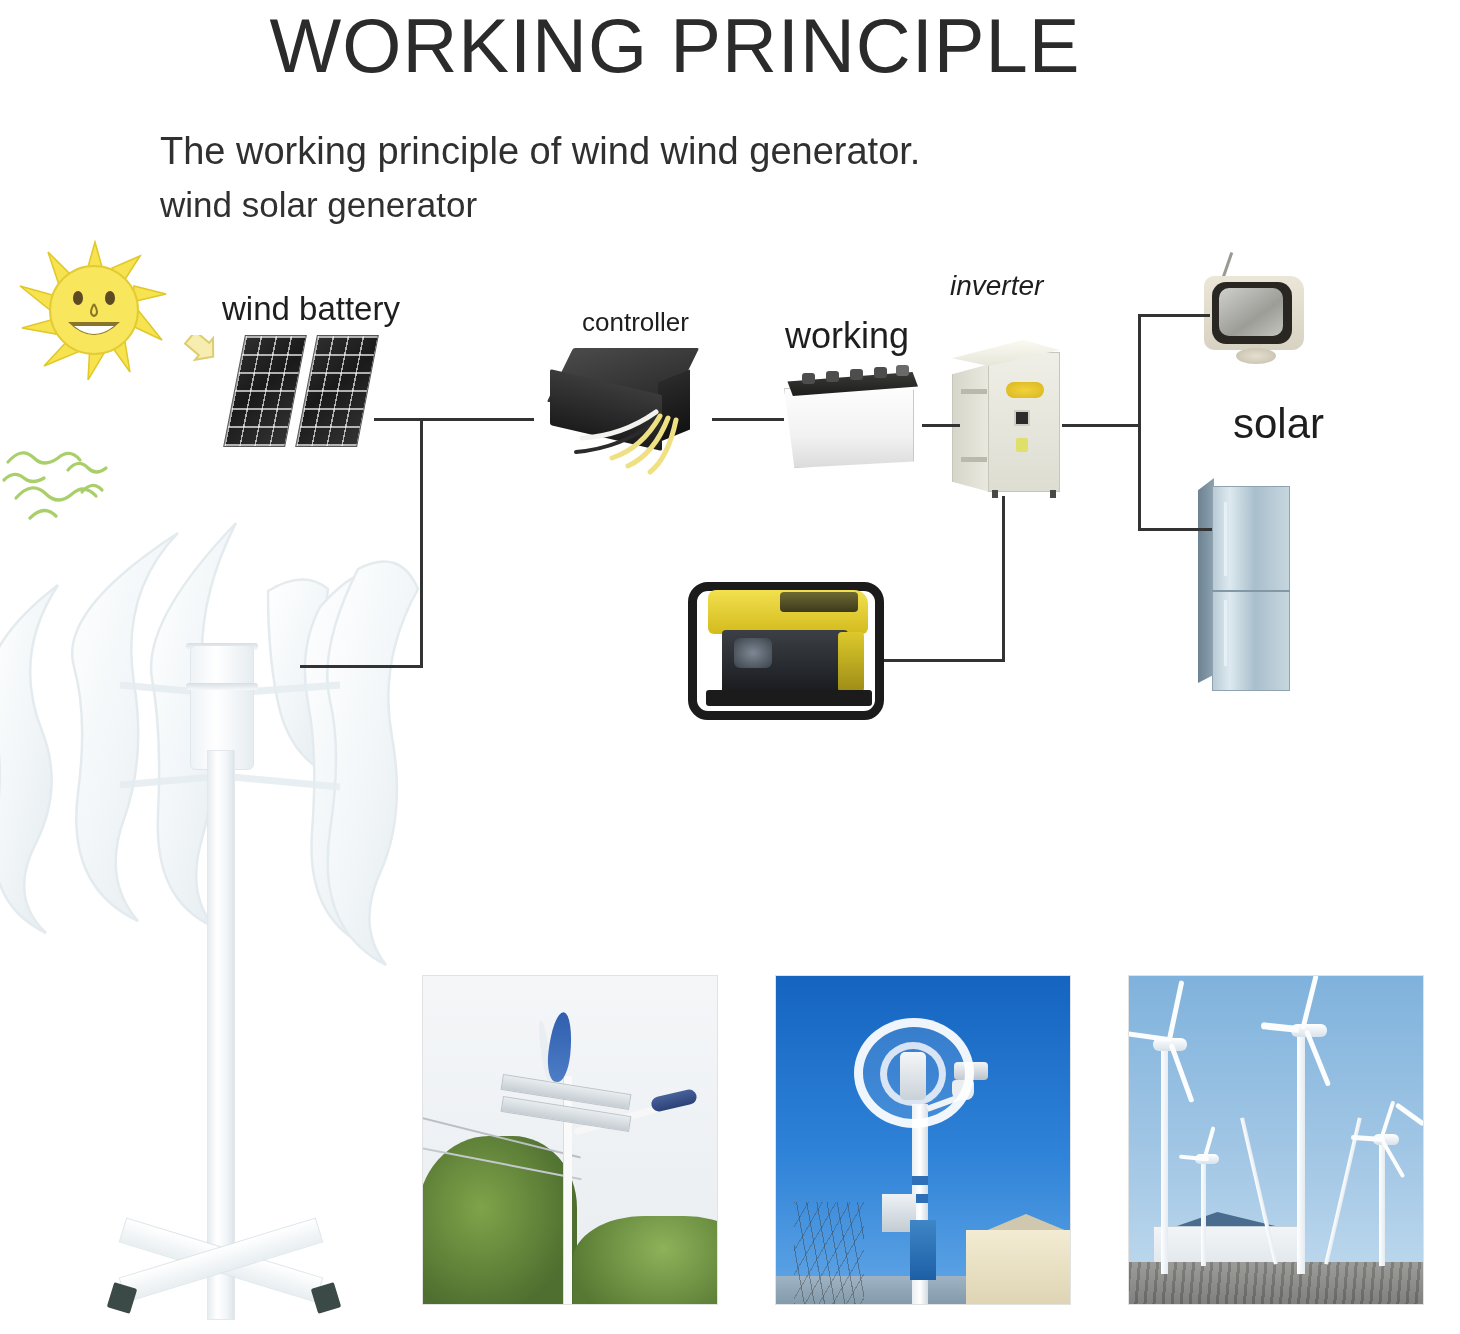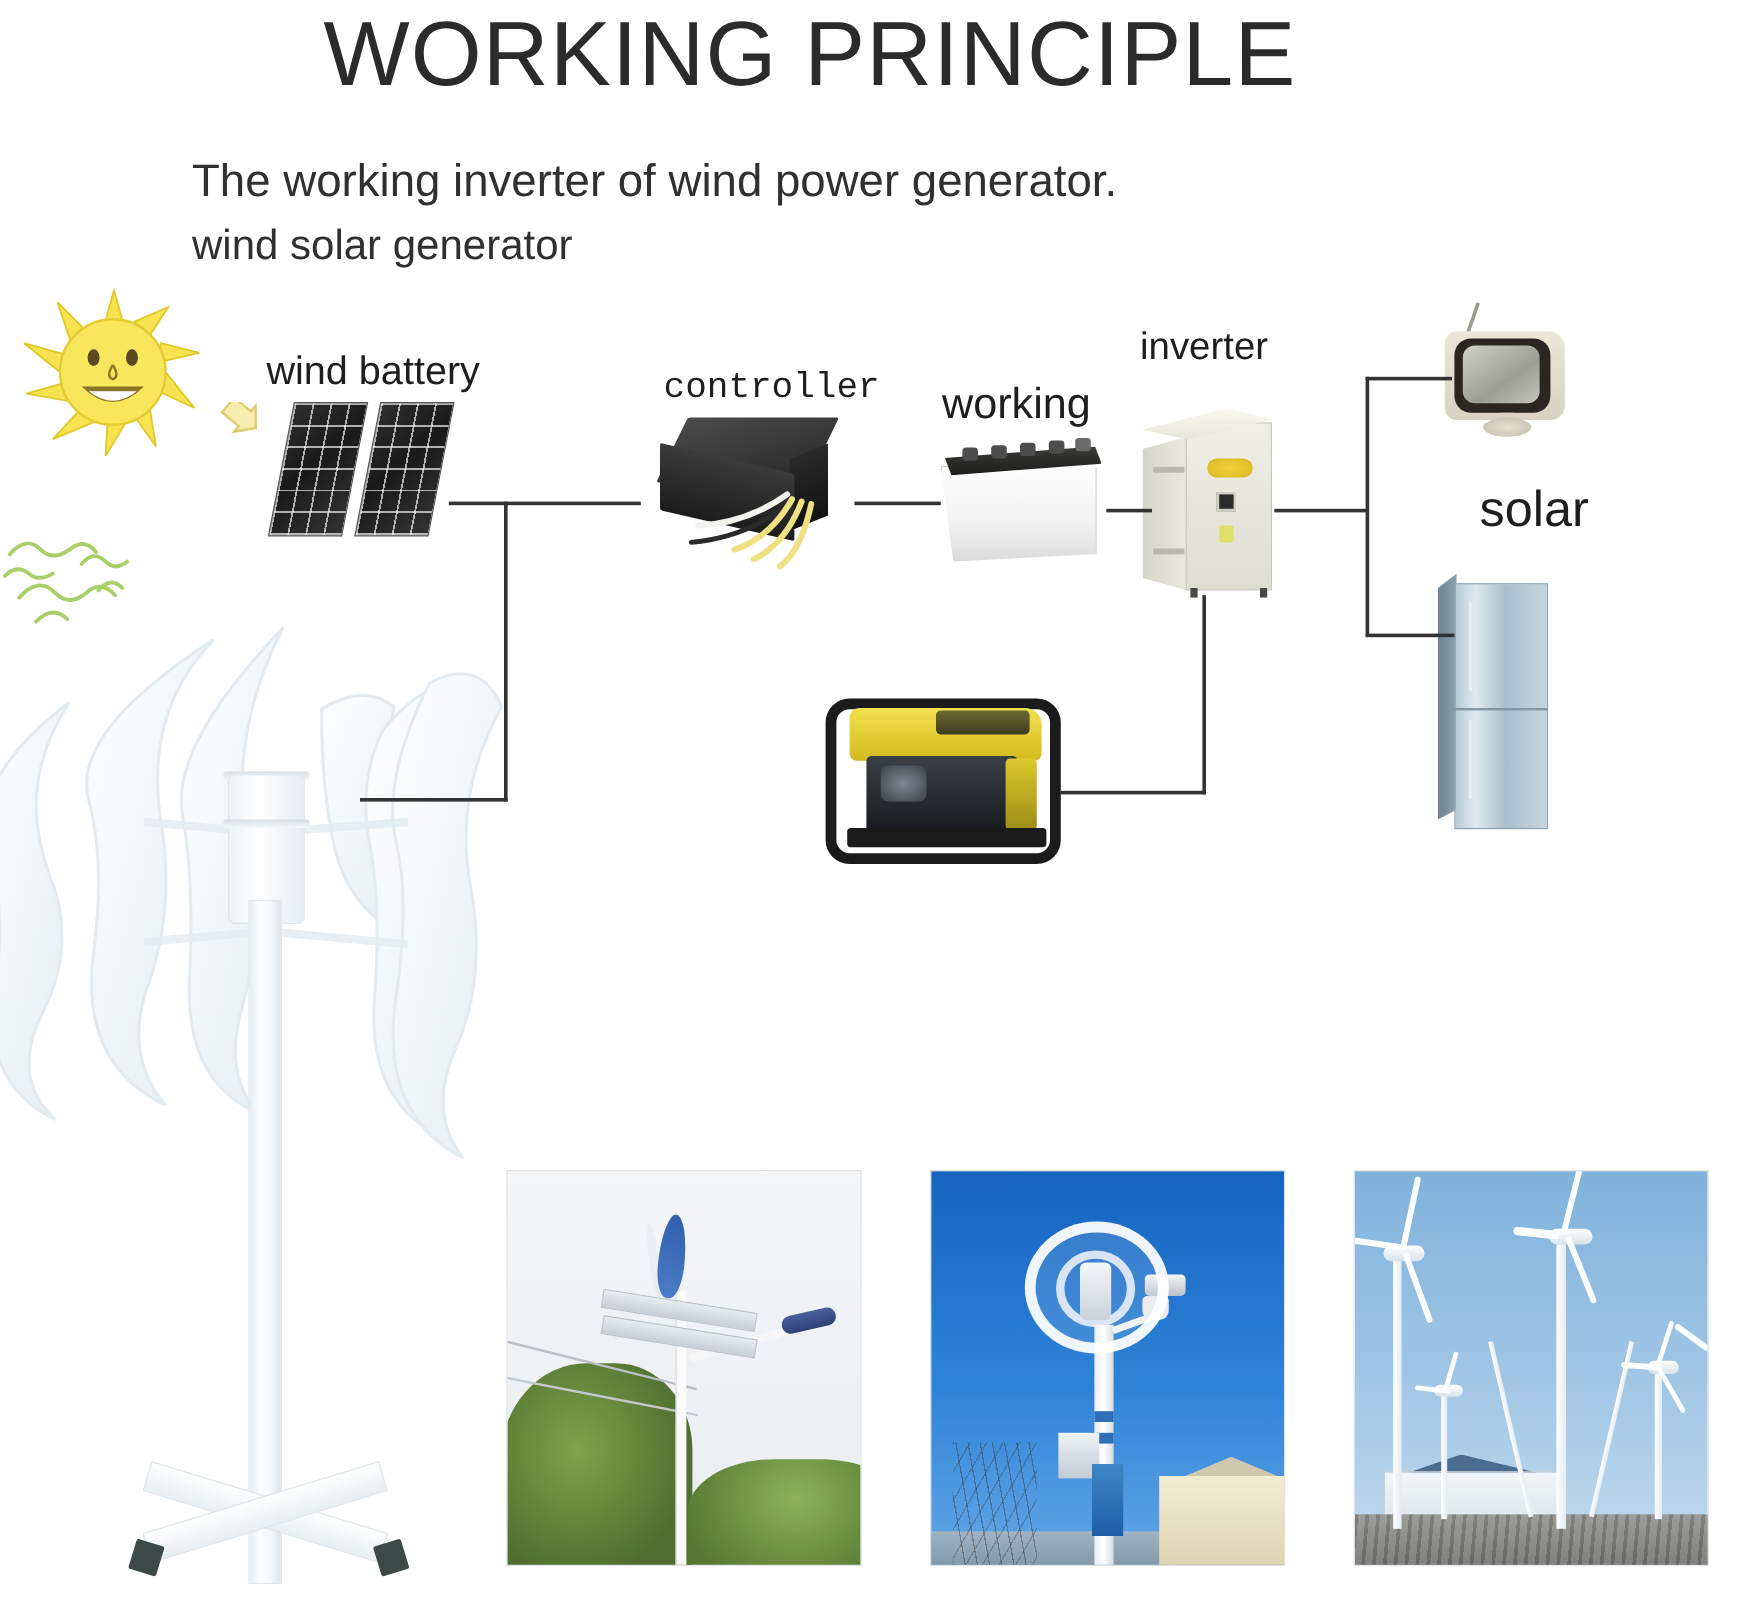--- a/index.html
+++ b/index.html
@@ -43,23 +43,23 @@
 
   
   .diagram-label {
     position: absolute;
     color: #1e1e1e;
     white-space: nowrap;
     font-family: "Liberation Sans", sans-serif;
     font-weight: 400;
   }
   #label-solar-battery { left: 222px; top: 290px; font-size: 33px; }
-  #label-controller    { left: 553px; top: 307px; font-size: 30px; font-family: Liberation Mono, monospace; }
+  #label-controller    { left: 582px; top: 307px; font-size: 26px; }
   #label-battery       { left: 785px; top: 315px; font-size: 36px; }
-  #label-inverter      { left: 950px; top: 270px; font-size: 32px; }
+  #label-inverter      { left: 950px; top: 270px; font-size: 28px; font-style: italic; }
   #label-user          { left: 1233px; top: 400px; font-size: 42px; }
 
   
   .wire {
     position: absolute;
     background: #333;
   }
   .wire-h { height: 3px; }
   .wire-v { width: 3px; }
 
@@ -414,21 +414,21 @@
   .hw-roof { left: 18px; top: 236px; width: 160px; height: 20px; background: #4a6c8e; clip-path: polygon(8% 100%, 44% 0, 96% 100%); }
   .hw-ground { left: 0; top: 286px; width: 296px; height: 46px; background:
       repeating-linear-gradient(95deg, rgba(80,80,80,.35) 0 3px, rgba(160,160,160,.3) 3px 9px),
       linear-gradient(to bottom,#9a9a96,#6f6f6c);
   }
 </style>
 </head>
 <body>
 
 <div id="page-title">WORKING PRINCIPLE</div>
-<div id="subtitle-1">The working inverter of wind power generator.</div>
+<div id="subtitle-1">The working principle of wind wind generator.</div>
 <div id="subtitle-2">wind solar generator</div>
 
 <div id="sun-icon">
   <svg viewBox="0 0 155 140" width="155" height="140">
     <g fill="#f7e24f" stroke="#e0c828" stroke-width="1.5">
       <polygon points="77,2 86,34 68,34"></polygon>
       <polygon points="122,16 104,44 94,28"></polygon>
       <polygon points="148,54 114,62 116,46"></polygon>
       <polygon points="144,100 110,84 120,70"></polygon>
       <polygon points="112,132 92,104 106,96"></polygon>

